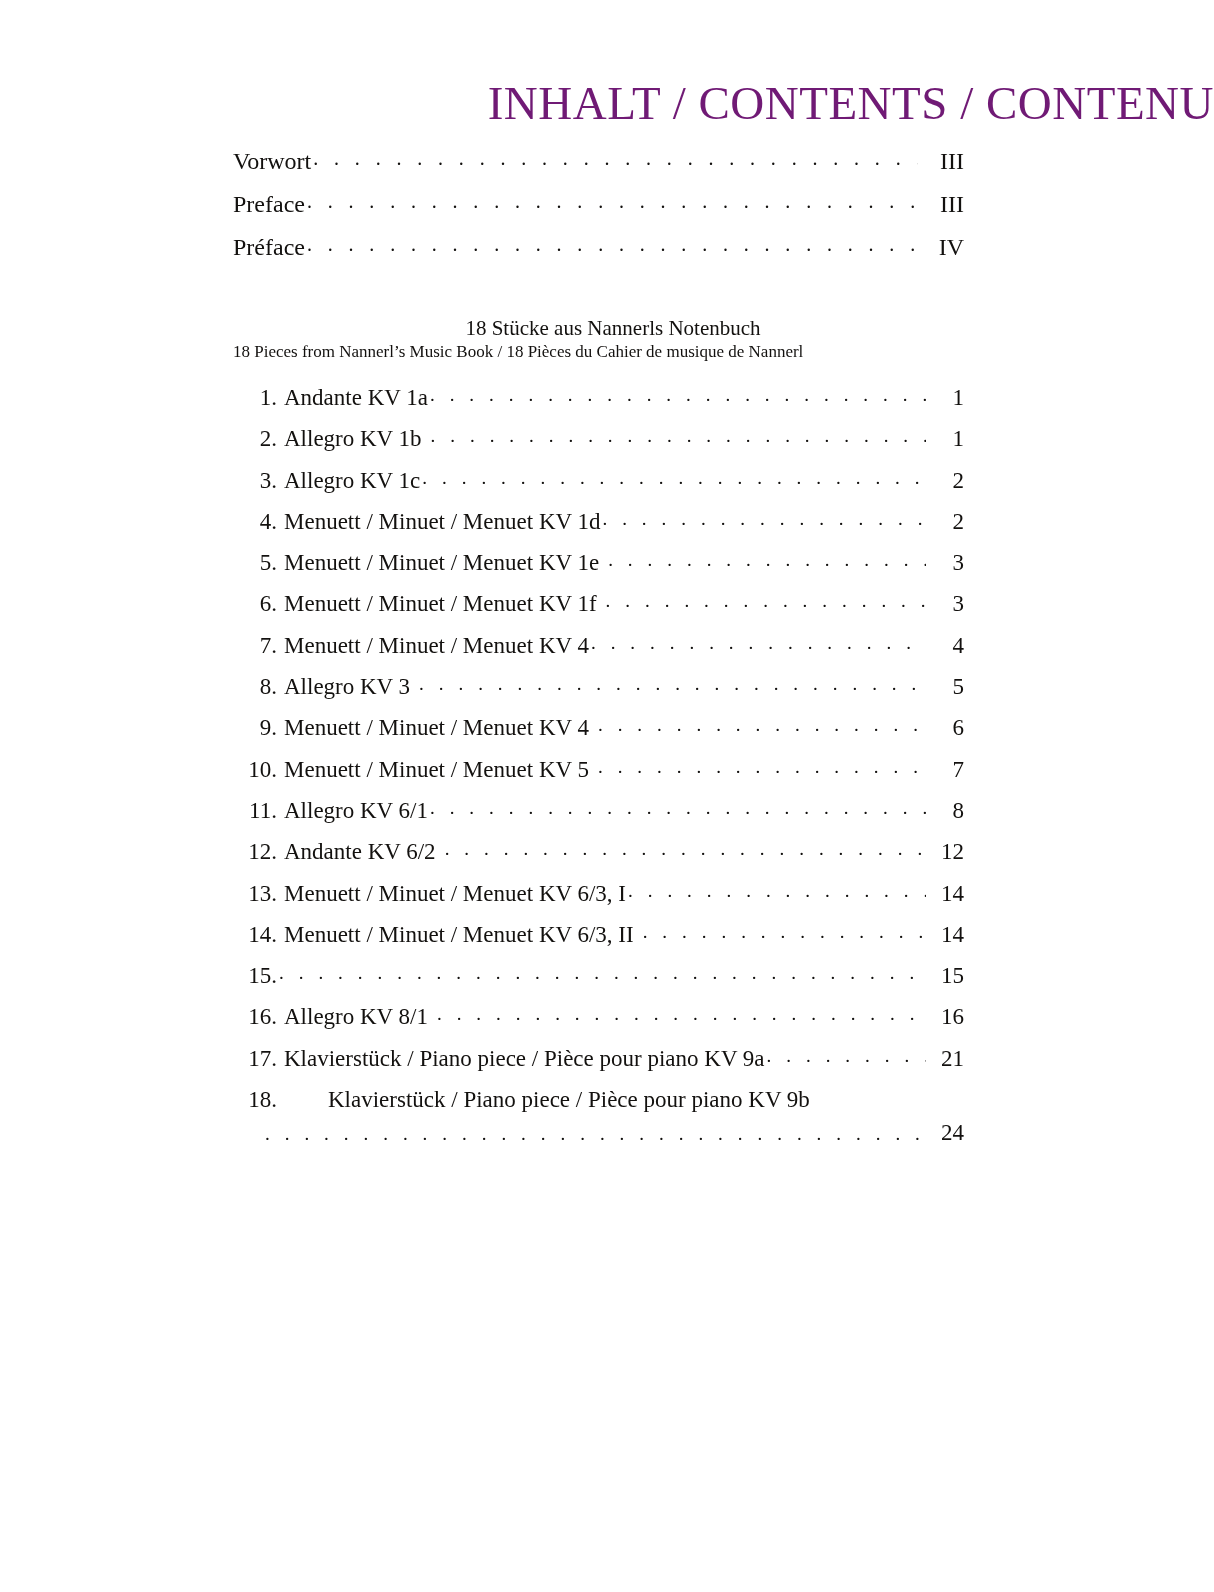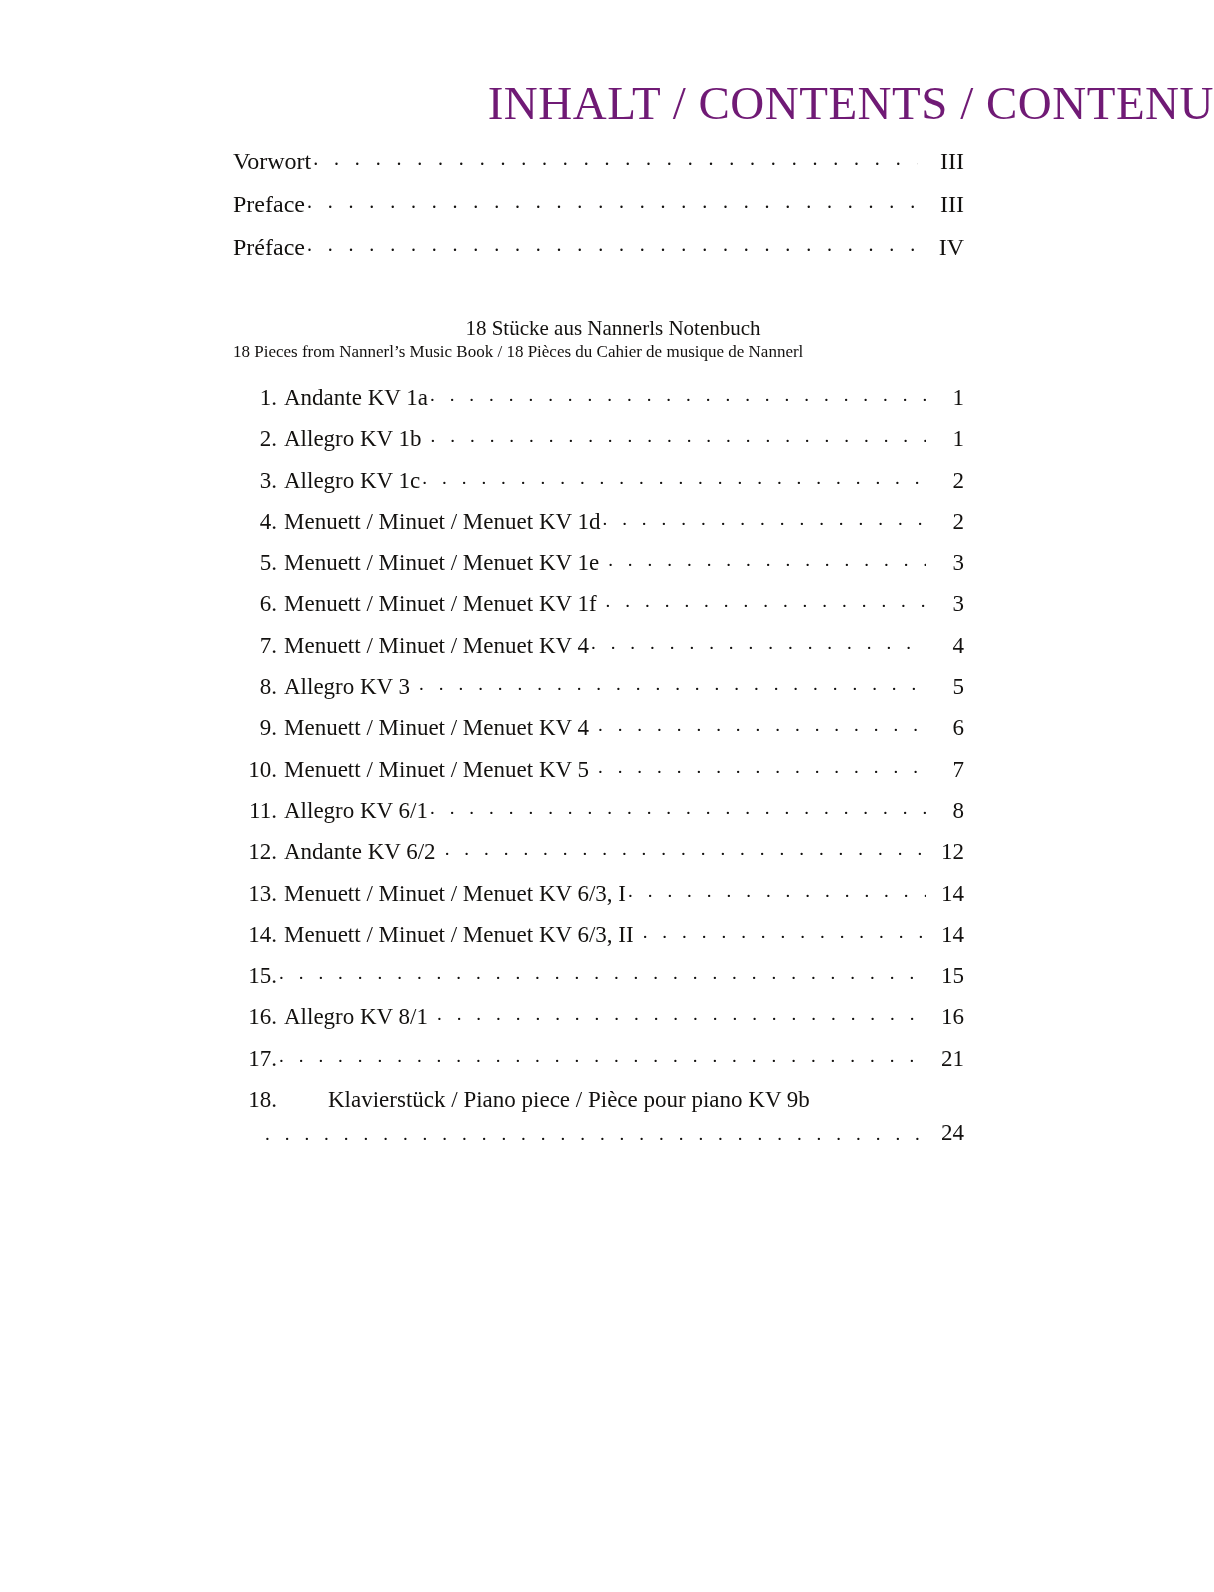--- a/index.html
+++ b/index.html
@@ -345,20 +345,21 @@
         <span class="num">16.</span>
         <span class="label">Allegro KV 8/1</span>
         <span class="leader">. . . . . . . . . . . . . . . . . . . . . . . . . . . . . . . . . . . . . . . . . . . . . . . . . . . . . . . . . . . . . . . . . . . . . . . . . . . . . . . . . . . . . . . . . . . . . . . .</span>
         <span class="pageno">16</span>
       </div>
     </div>
 
     <div class="entry">
       <div class="row">
         <span class="num">17.</span>
+        <span class="label">Klavierstück / Piano piece / Pièce pour piano KV 9a</span>
         <span class="leader">. . . . . . . . . . . . . . . . . . . . . . . . . . . . . . . . . . . . . . . . . . . . . . . . . . . . . . . . . . . . . . . . . . . . . . . . . . . . . . . . . . . . . . . . . . . . . . . .</span>
         <span class="pageno">21</span>
       </div>
     </div>
 
     <div class="entry-tall">
       <div class="titleline">
         <span class="num">18.</span>
         <span class="label">Klavierstück / Piano piece / Pièce pour piano KV 9b</span>
       </div>

